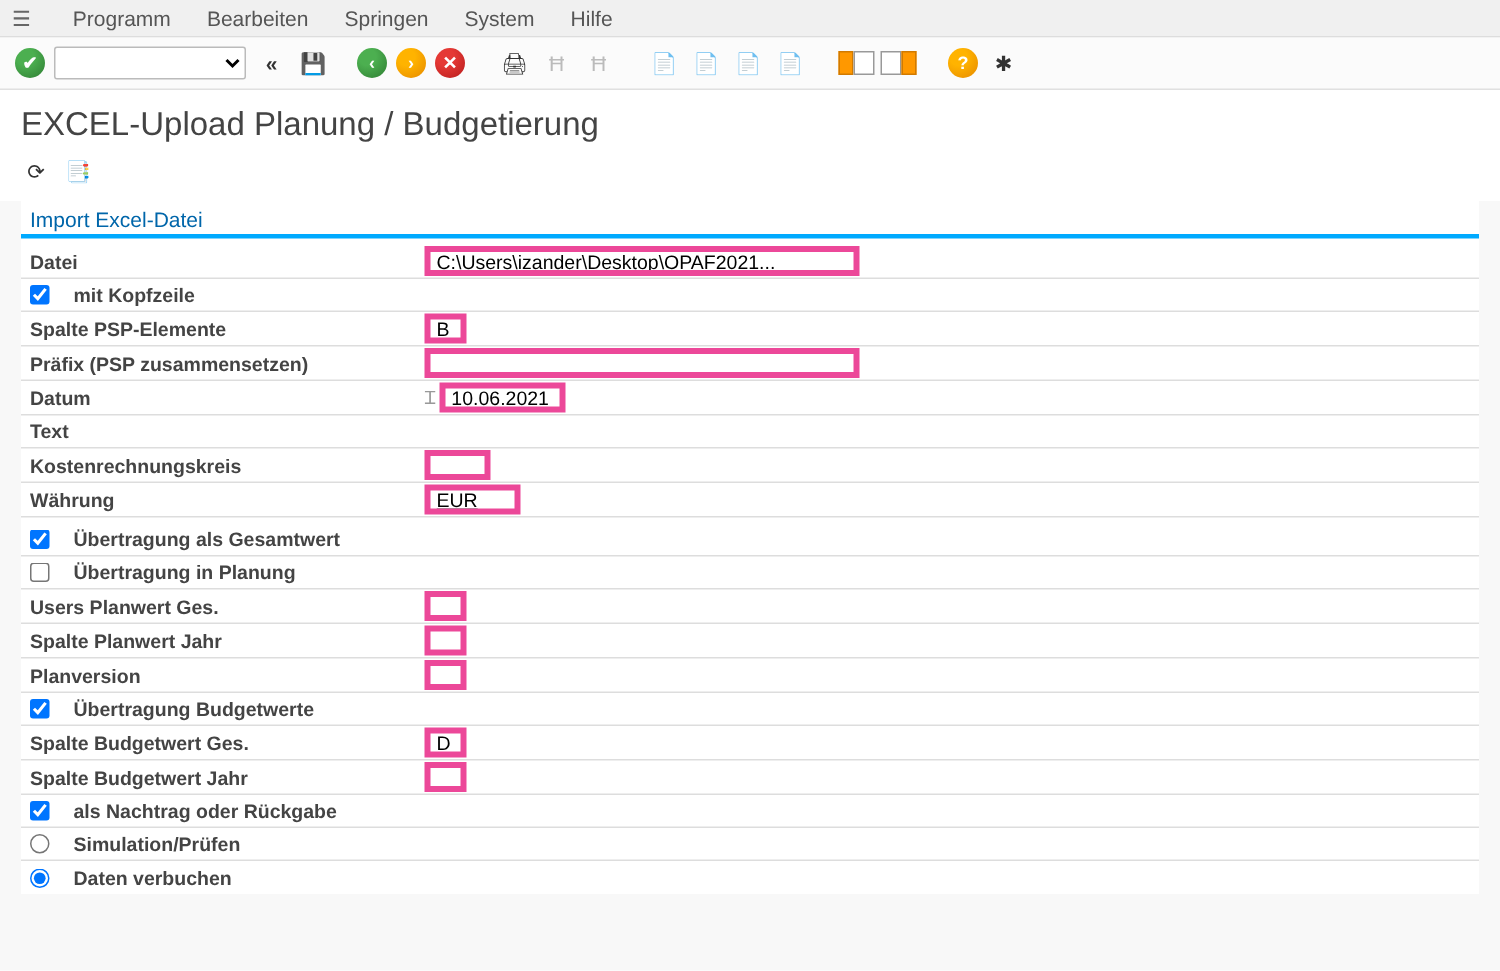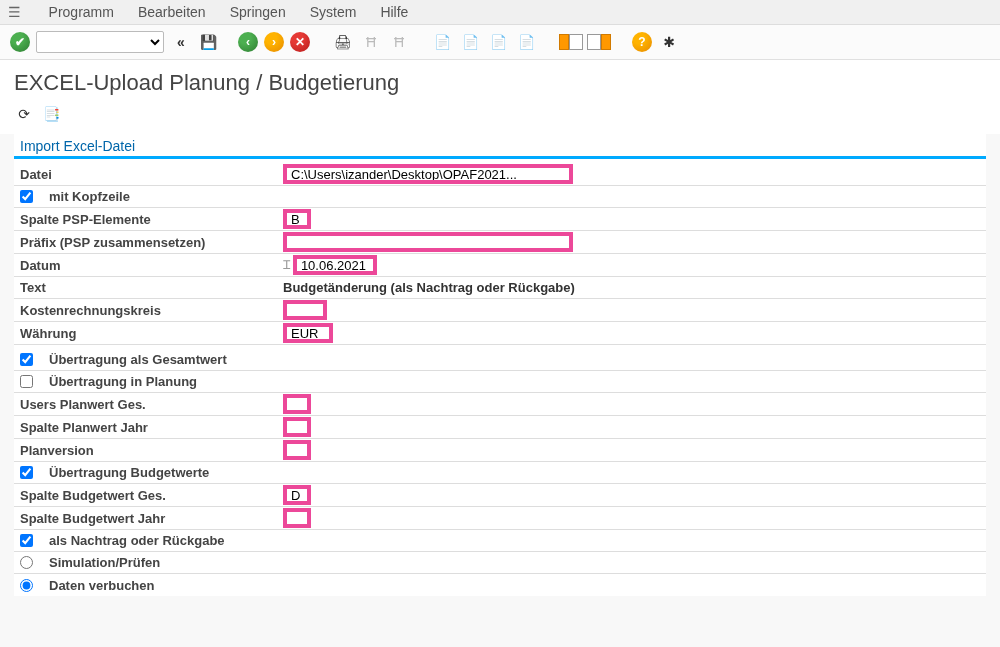--- a/index.html
+++ b/index.html
@@ -220,34 +220,33 @@
   <div class="form-row">
     <div class="label">Datum</div>
     <div class="value">
       <span class="cursor-icon">Ꮖ</span>
       <input class="textfield date-field" value="10.06.2021" style="">
     </div>
   </div>
 
   <div class="form-row">
     <div class="label">Text</div>
-    <div class="value" style="font-weight:600;">Budgetänderung (als Nachtrag oder Rückgabe)</div>
   </div>
 
   <div class="form-row">
     <div class="label">Kostenrechnungskreis</div>
     <div class="value">
         <input class="textfield" style="width: 40px; padding-left: 32px;" value="P001">
       </div>
   </div>
 
   <div class="form-row">
     <div class="label">Währung</div>
     <div class="value">
-        <input class="textfield" style="width: 50px; text-decoration: underline;" value="EUR">
+        <input class="textfield" style="width: 64px; text-decoration: underline;" value="EUR">
       </div>
   </div>
 
   <div class="sep"></div>
 
   <div class="checkline">
     <input type="checkbox" checked="" style="">
     <label>Übertragung als Gesamtwert</label>
   </div>
   <div class="checkline">

